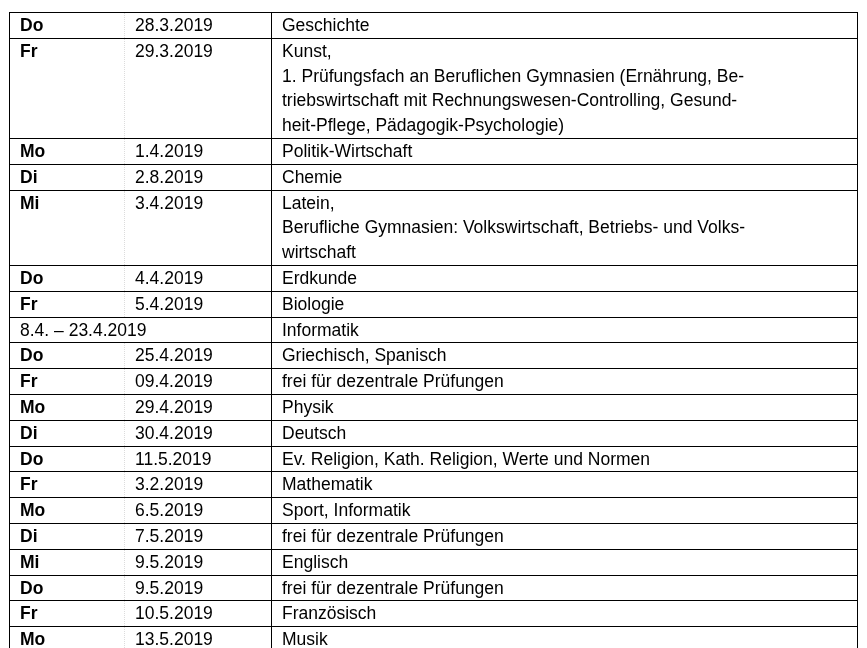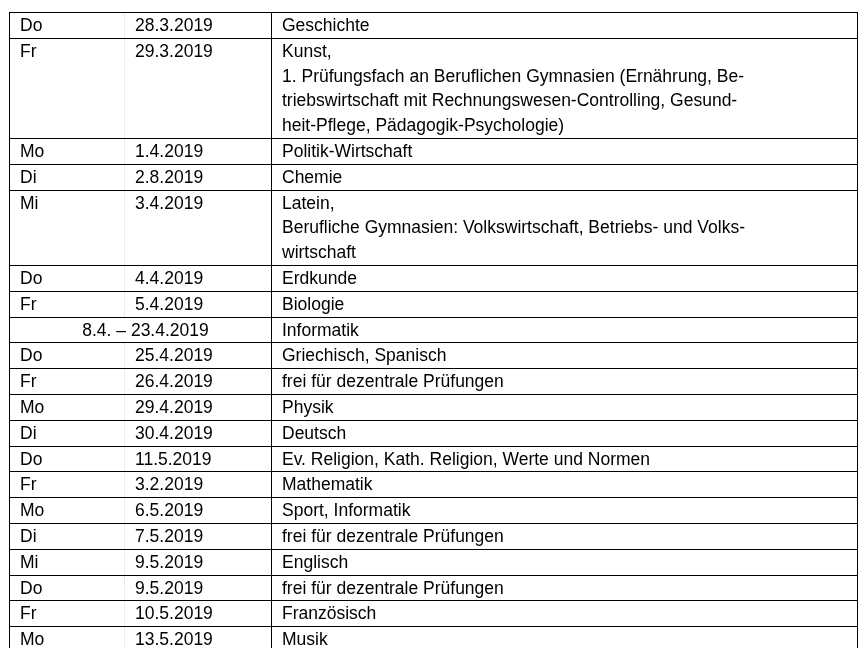--- a/index.html
+++ b/index.html
@@ -29,30 +29,30 @@
       border-top: 1.3px solid #000;
       border-bottom: 1.3px solid #000;
       padding: 0 0 0 10px;
       vertical-align: top;
       white-space: nowrap;
     }
     .schedule td.col-day {
       width: 104px;
       border-left: 1.3px solid #000;
       border-right: 1px dotted #dcdcdc;
+      font-weight: bold;
     }
     .schedule td.col-date {
       width: 136px;
       border-right: 1.3px solid #000;
       padding-left: 10px;
     }
     .schedule td.col-range {
       border-left: 1.3px solid #000;
       border-right: 1.3px solid #000;
-      text-align: center;
     }
     .schedule td.col-subject {
       border-right: 1.3px solid #000;
       padding-left: 10px;
       white-space: normal;
     }
     .schedule .line {
       display: block;
       white-space: nowrap;
     }
@@ -124,21 +124,21 @@
       </tr>
       <tr>
         <td class="col-day">Do</td>
         <td class="col-date">25.4.2019</td>
         <td class="col-subject">
           <span class="line">Griechisch, Spanisch</span>
         </td>
       </tr>
       <tr>
         <td class="col-day">Fr</td>
-        <td class="col-date">26.4.2019</td>
+        <td class="col-date">09.4.2019</td>
         <td class="col-subject">
           <span class="line">frei für dezentrale Prüfungen</span>
         </td>
       </tr>
       <tr>
         <td class="col-day">Mo</td>
         <td class="col-date">29.4.2019</td>
         <td class="col-subject">
           <span class="line">Physik</span>
         </td>

